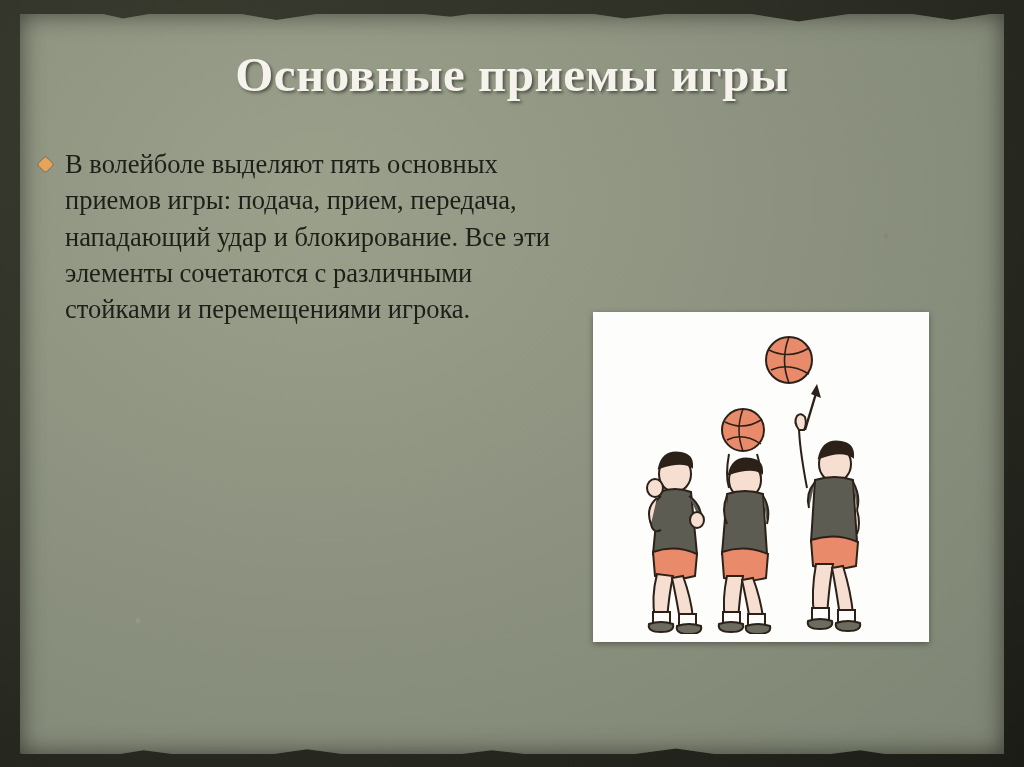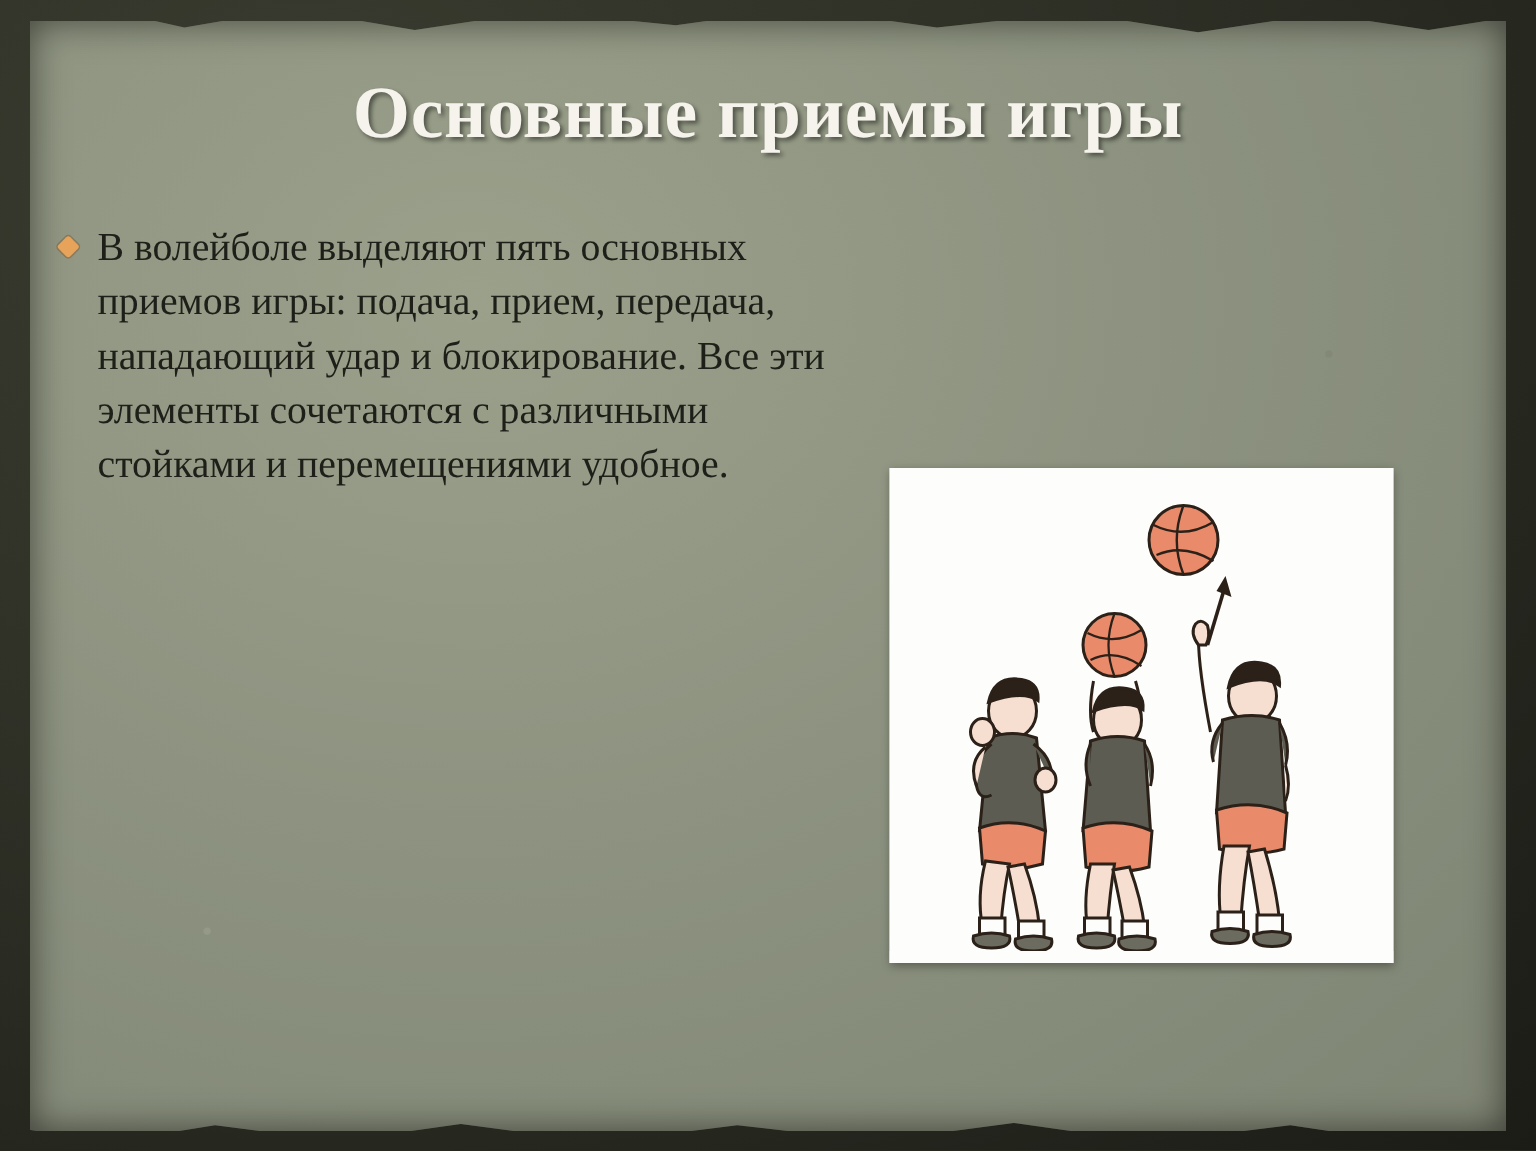--- a/index.html
+++ b/index.html
@@ -120,21 +120,21 @@
   <div class="paper-clip">
     <div class="paper" style="left:0; top:0; width:984px; height:740px; transform:translate(20px,14px);"></div>
   </div>
 
   <div class="title">Основные приемы игры</div>
 
   <div class="body-col">
 
     <div class="bullet-row">
       <span class="bullet-dot"></span>
-      <div class="bullet-text">В волейболе выделяют пять основных приемов игры: подача, прием, передача, нападающий удар и блокирование. Все эти элементы сочетаются с различными стойками и перемещениями удобное.</div>
+      <div class="bullet-text">В волейболе выделяют пять основных приемов игры: подача, прием, передача, нападающий удар и блокирование. Все эти элементы сочетаются с различными стойками и перемещениями игрока.</div>
     </div>
 
 
   </div>
 
   <div class="figure">
     <svg width="336" height="330" viewBox="0 0 336 330" xmlns="http://www.w3.org/2000/svg">
       <rect x="0" y="0" width="336" height="330" fill="#fdfdfb"></rect>
 
       <g>

